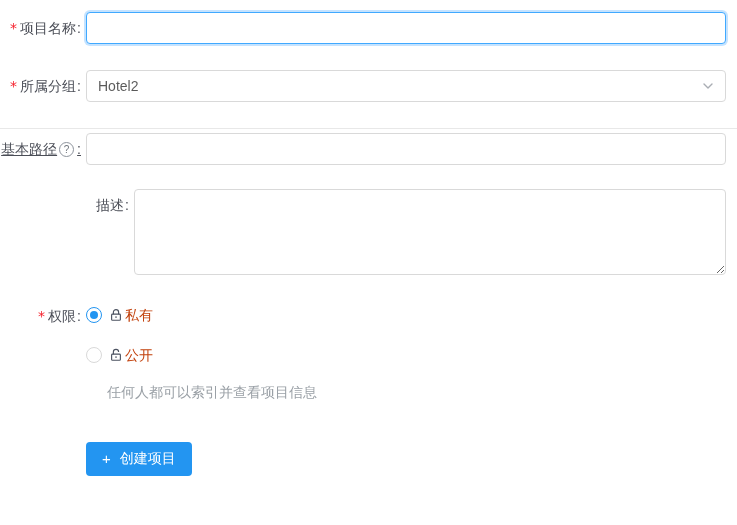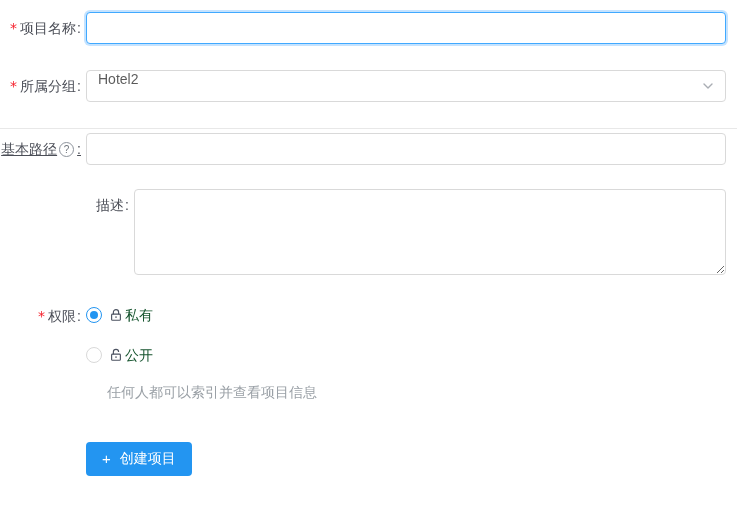--- a/index.html
+++ b/index.html
@@ -31,21 +31,21 @@
     width:100%;height:32px;border:1px solid var(--border);border-radius:4px;
     padding:4px 11px;font-size:14px;color:rgba(0,0,0,.65);outline:none;
     font-family:"Liberation Sans","DejaVu Sans",sans-serif;background:#fff;
   }
   .txt-input.focused{
     border-color:var(--focus);
     box-shadow:0 0 0 2px rgba(24,144,255,.25);
   }
   .select{
     width:100%;height:32px;border:1px solid var(--border);border-radius:4px;
-    padding:0 30px 0 11px;display:flex;
+    padding:0 30px 0 11px;display:flex;align-items:center;
     color:rgba(0,0,0,.65);background:#fff;cursor:pointer;
   }
   .select .chev{
     position:absolute;right:12px;top:10px;width:12px;height:12px;color:#a9adb3;
   }
   .help-icon{
     display:inline-block;width:15px;height:15px;border:1px solid #8d939c;border-radius:50%;
     font-size:10px;line-height:13px;text-align:center;color:#6f757d;
     margin:0 2px;vertical-align:middle;position:relative;top:-1px;cursor:pointer;
   }
@@ -67,21 +67,21 @@
   .radio-option{display:flex;align-items:center;cursor:pointer;line-height:18px;}
   .radio-circle{
     width:16px;height:16px;border-radius:50%;border:1px solid var(--border);
     background:#fff;position:relative;flex:0 0 16px;
   }
   .radio-option.checked .radio-circle{border-color:var(--accent);}
   .radio-option.checked .radio-circle::after{
     content:"";position:absolute;left:3px;top:3px;width:8px;height:8px;border-radius:50%;
     background:var(--accent);
   }
-  .radio-text{margin-left:7px;display:inline-flex;align-items:center;color:#14532d;}
+  .radio-text{margin-left:7px;display:inline-flex;align-items:center;color:#c2410c;}
   .lock-icon{width:14px;height:14px;margin-right:2px;color:#4b5260;}
   .radio-desc{color:var(--muted);padding-left:21px;margin-top:15px;line-height:20px;}
   .radio2{margin-top:22px;}
   .radio-desc2{margin-top:18px;}
   .btn-row{margin-top:40px;}
   .primary-btn{
     display:inline-flex;align-items:center;justify-content:center;
     height:34px;padding:0 16px;border:none;border-radius:4px;
     background:var(--accent);color:#fff;font-size:14px;cursor:pointer;
     font-family:"Liberation Sans","DejaVu Sans",sans-serif;

